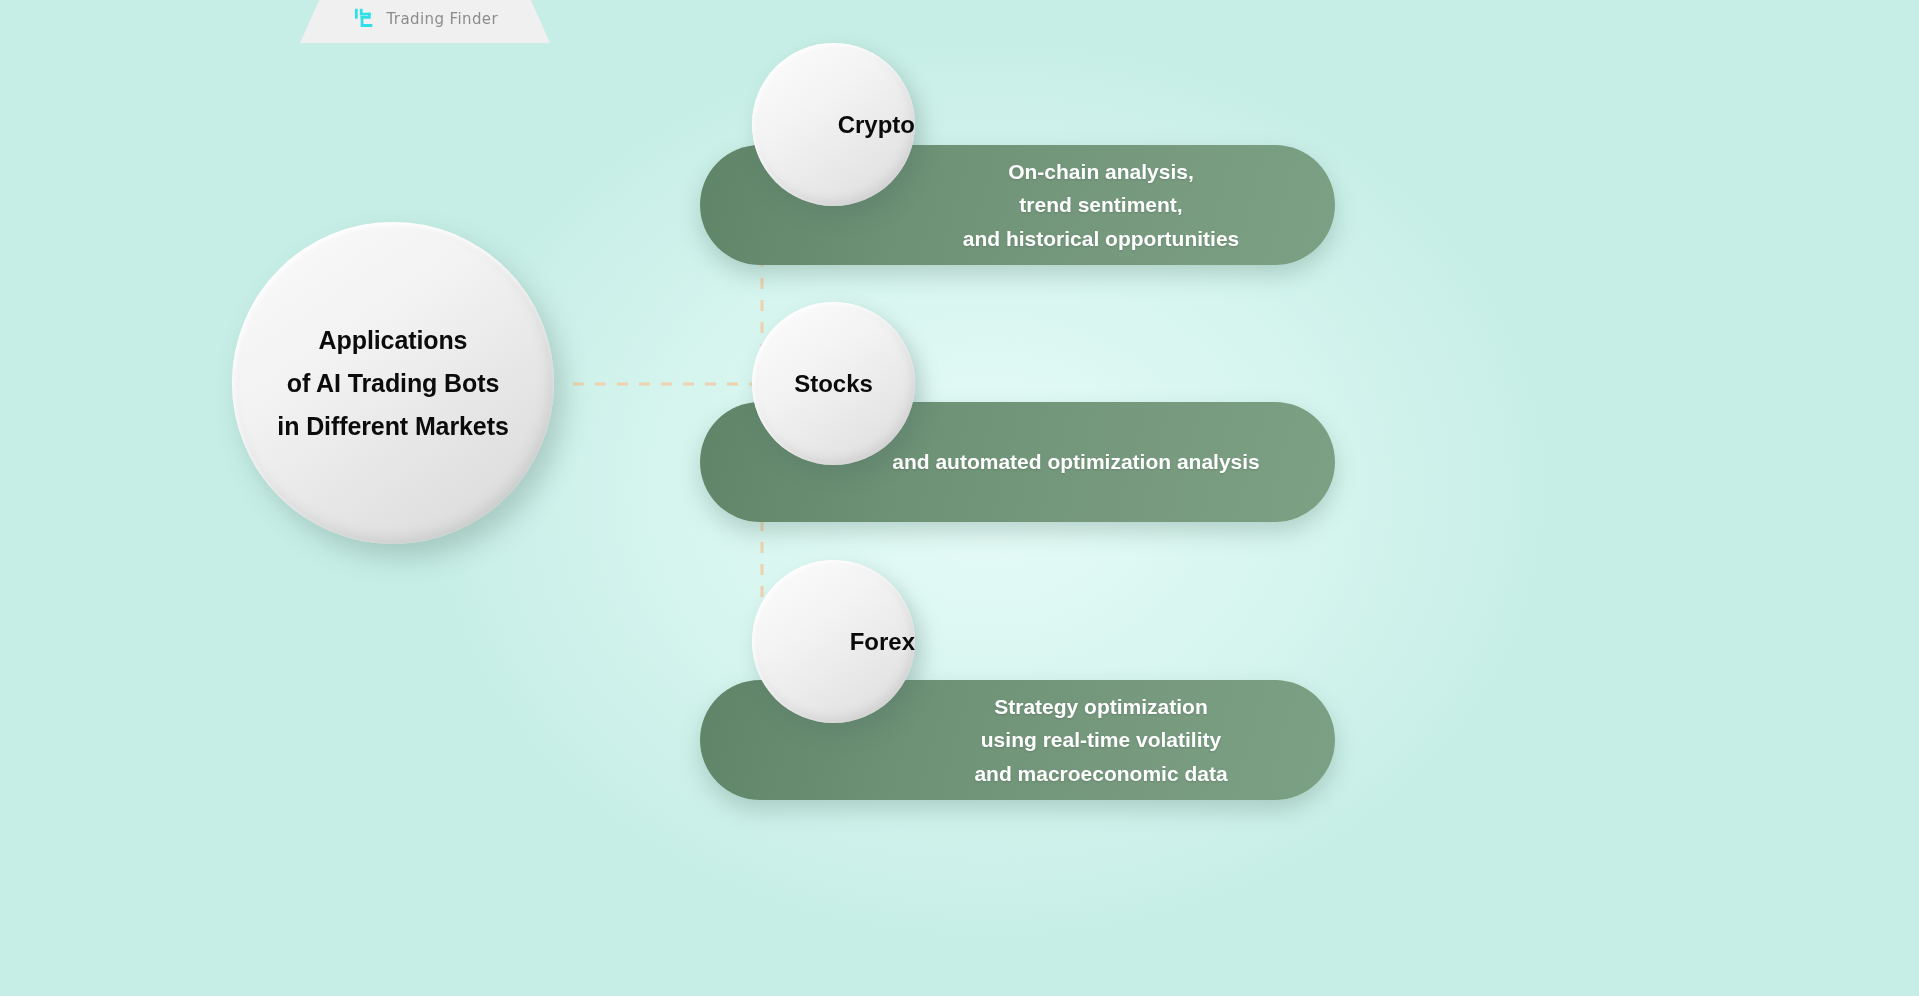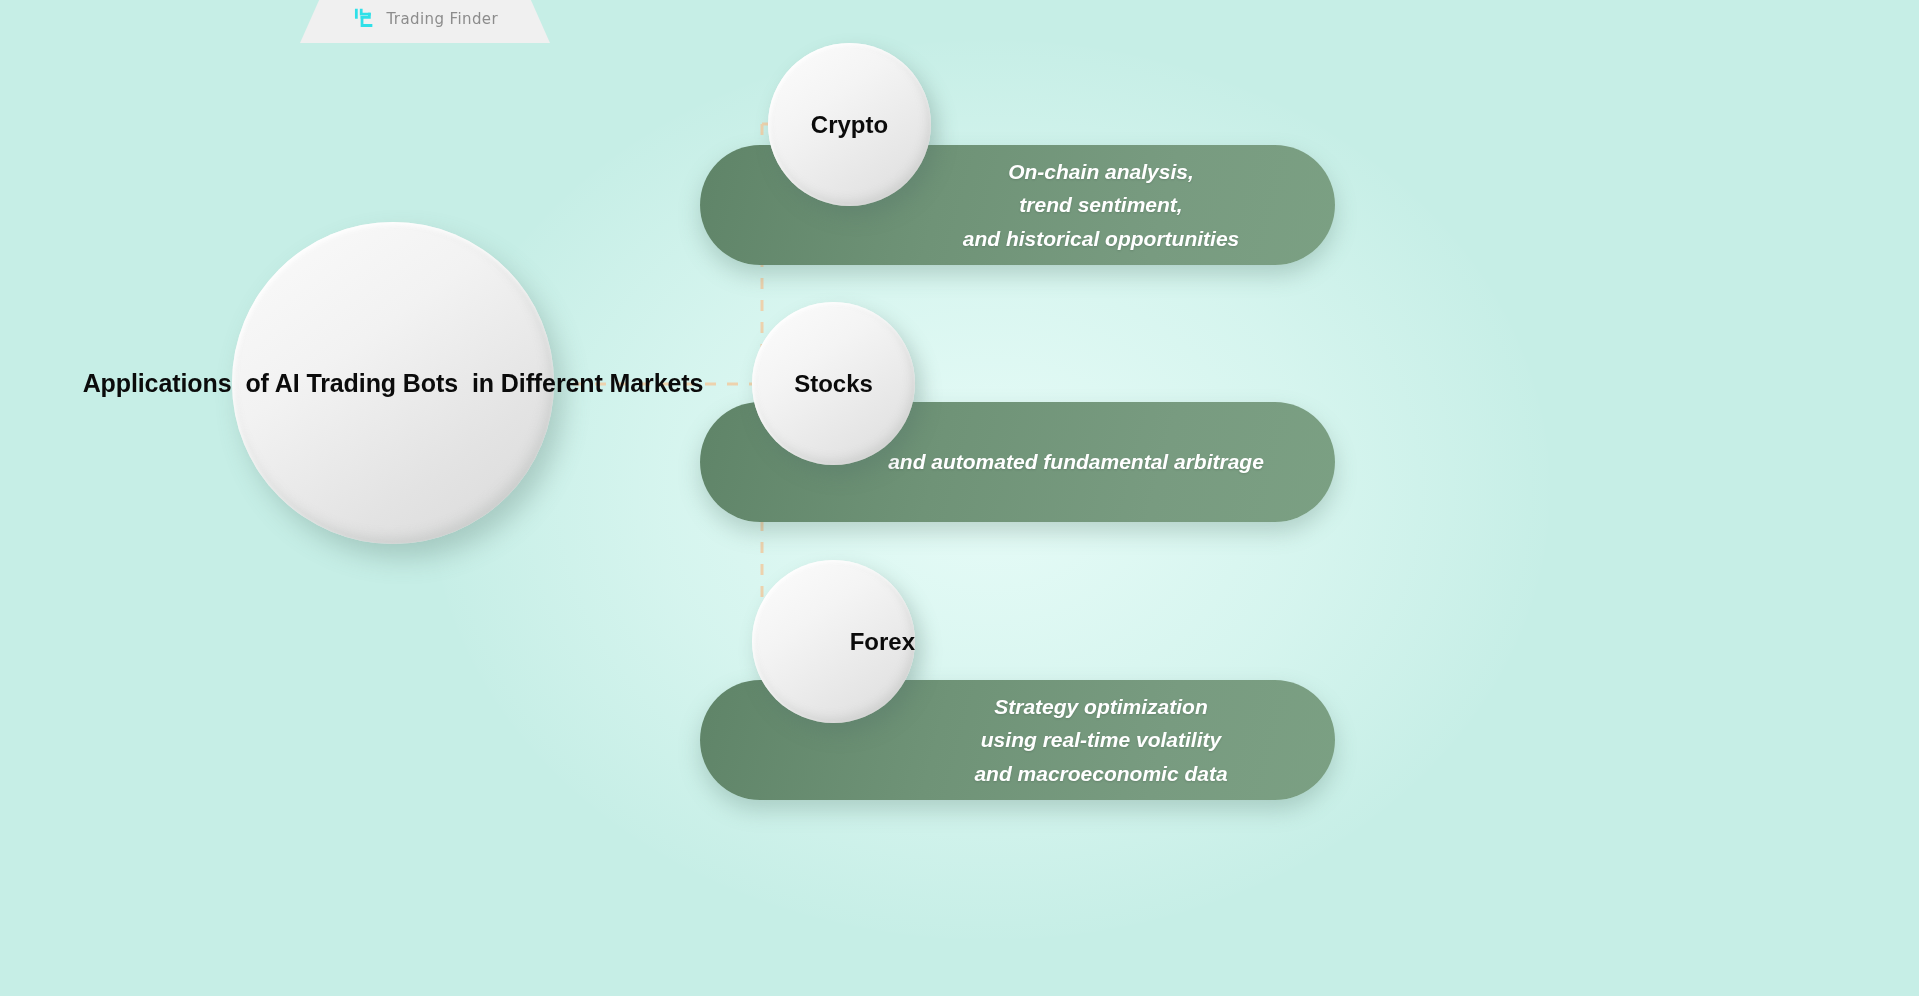--- a/index.html
+++ b/index.html
@@ -60,21 +60,21 @@
   
   .hub {
     position:absolute;
     left:232px; top:222px;
     width:322px; height:322px;
     border-radius:50%;
     background:linear-gradient(145deg,#fbfbfb 0%,#f2f2f2 38%,#e3e3e3 72%,#d9d9d9 100%);
     box-shadow:10px 14px 26px rgba(90,120,110,.30),
                inset 2px 3px 5px rgba(255,255,255,.95),
                inset -4px -6px 12px rgba(160,165,162,.30);
-    display:flex; flex-direction:row;
+    display:flex; flex-direction:column;
     align-items:center; justify-content:center;
     gap:14px;
     z-index:6;
   }
   .hub-line {
     font-size:25px;
     font-weight:bold;
     color:#0b0b0b;
     white-space:nowrap;
     letter-spacing:-.1px;
@@ -94,21 +94,20 @@
     z-index:3;
   }
   .pill-text {
     text-align:center;
     color:#ffffff;
     font-size:21px;
     font-weight:bold;
     line-height:1.58;
     width:400px;
     text-shadow:0 1px 2px rgba(45,70,55,.22);
-    font-style:italic;
   }
 
   .node {
     position:absolute;
     width:163px; height:163px;
     border-radius:50%;
     background:linear-gradient(145deg,#fdfdfd 0%,#f4f4f4 36%,#e6e6e6 74%,#dcdcdc 100%);
     box-shadow:7px 10px 20px rgba(85,115,105,.32),
                inset 2px 2px 4px rgba(255,255,255,.95),
                inset -3px -5px 10px rgba(160,165,162,.28);
@@ -163,29 +162,29 @@
   </div>
 
   <div class="row">
     <div class="pill" style="left:700px; top:145px;">
       <div class="pill-text">
         <div>On-chain analysis,</div>
         <div>trend sentiment,</div>
         <div>and historical opportunities</div>
       </div>
     </div>
-    <div class="node" style="left:768px; top:43px;">
+    <div class="node" style="left:752px; top:43px;justify-content:flex-end;">
       <span class="node-label">Crypto</span>
     </div>
   </div>
 
   <div class="row">
     <div class="pill" style="left:700px; top:402px;">
       <div class="pill-text" style="width:450px;">
-        <div>and automated fundamental arbitrage</div>
+        <div>and automated optimization analysis</div>
       </div>
     </div>
     <div class="node" style="left:752px; top:302px;">
       <span class="node-label">Stocks</span>
     </div>
   </div>
 
   <div class="row">
     <div class="pill" style="left:700px; top:680px;">
       <div class="pill-text">

